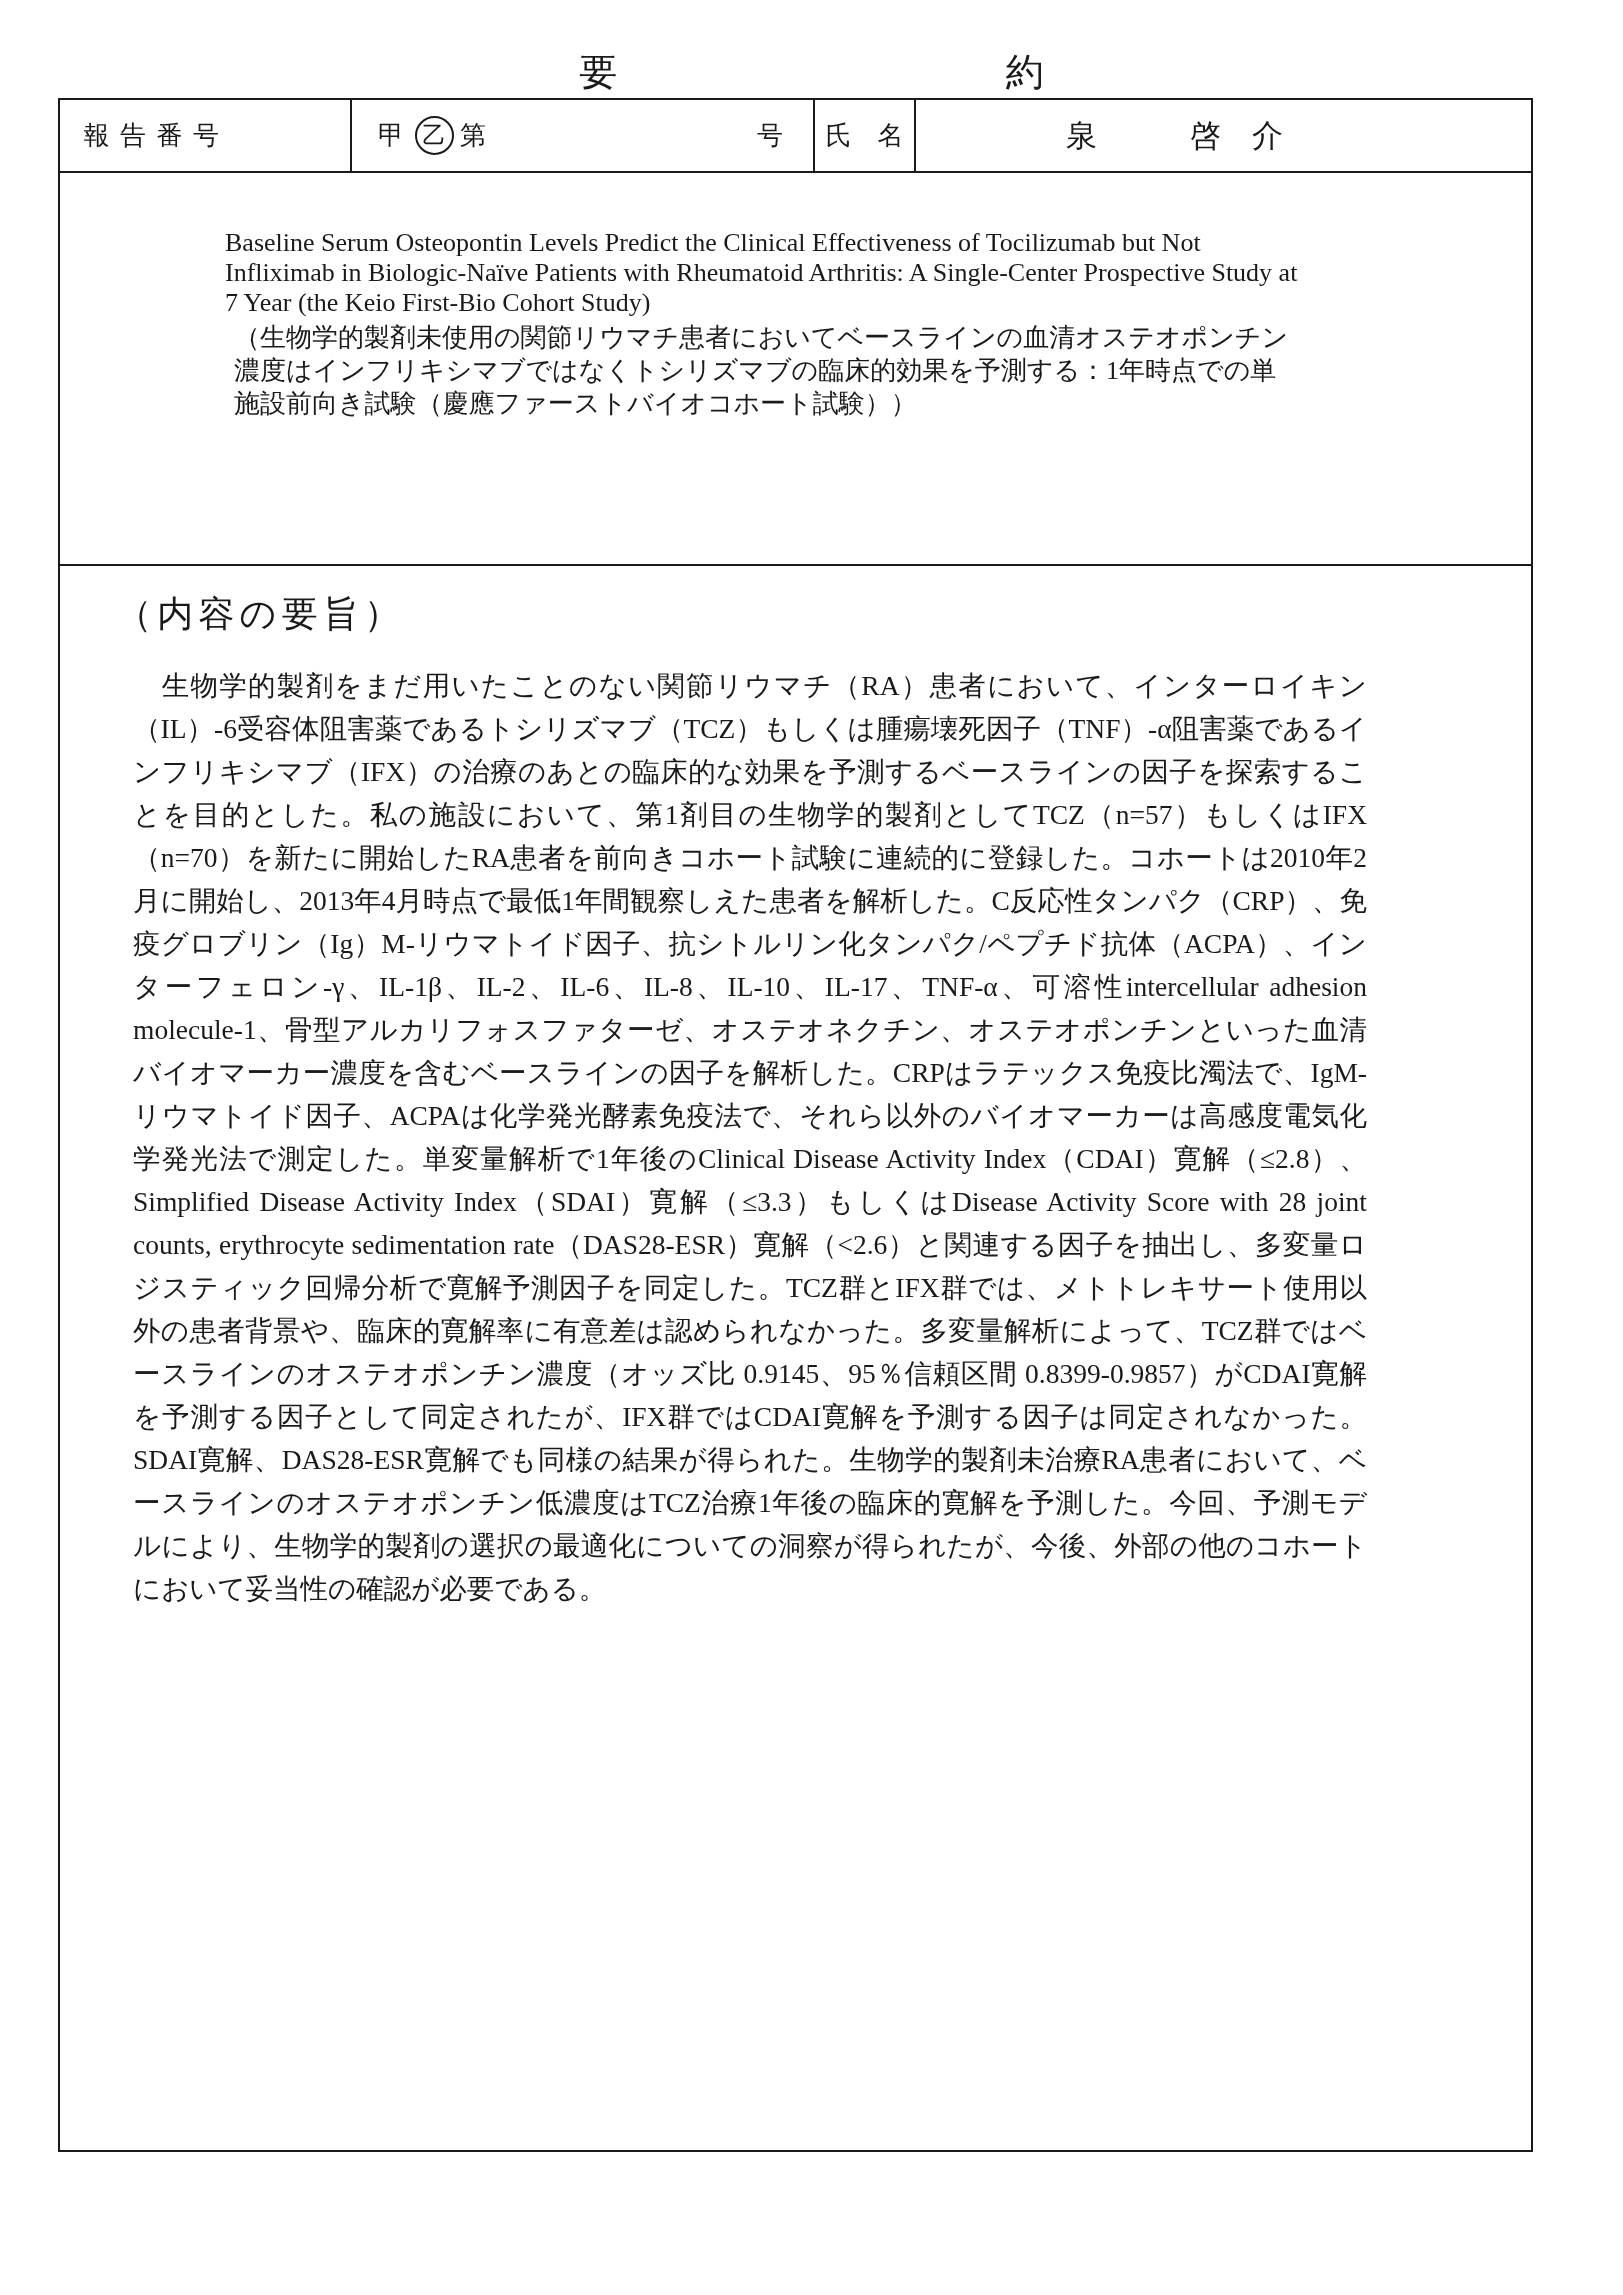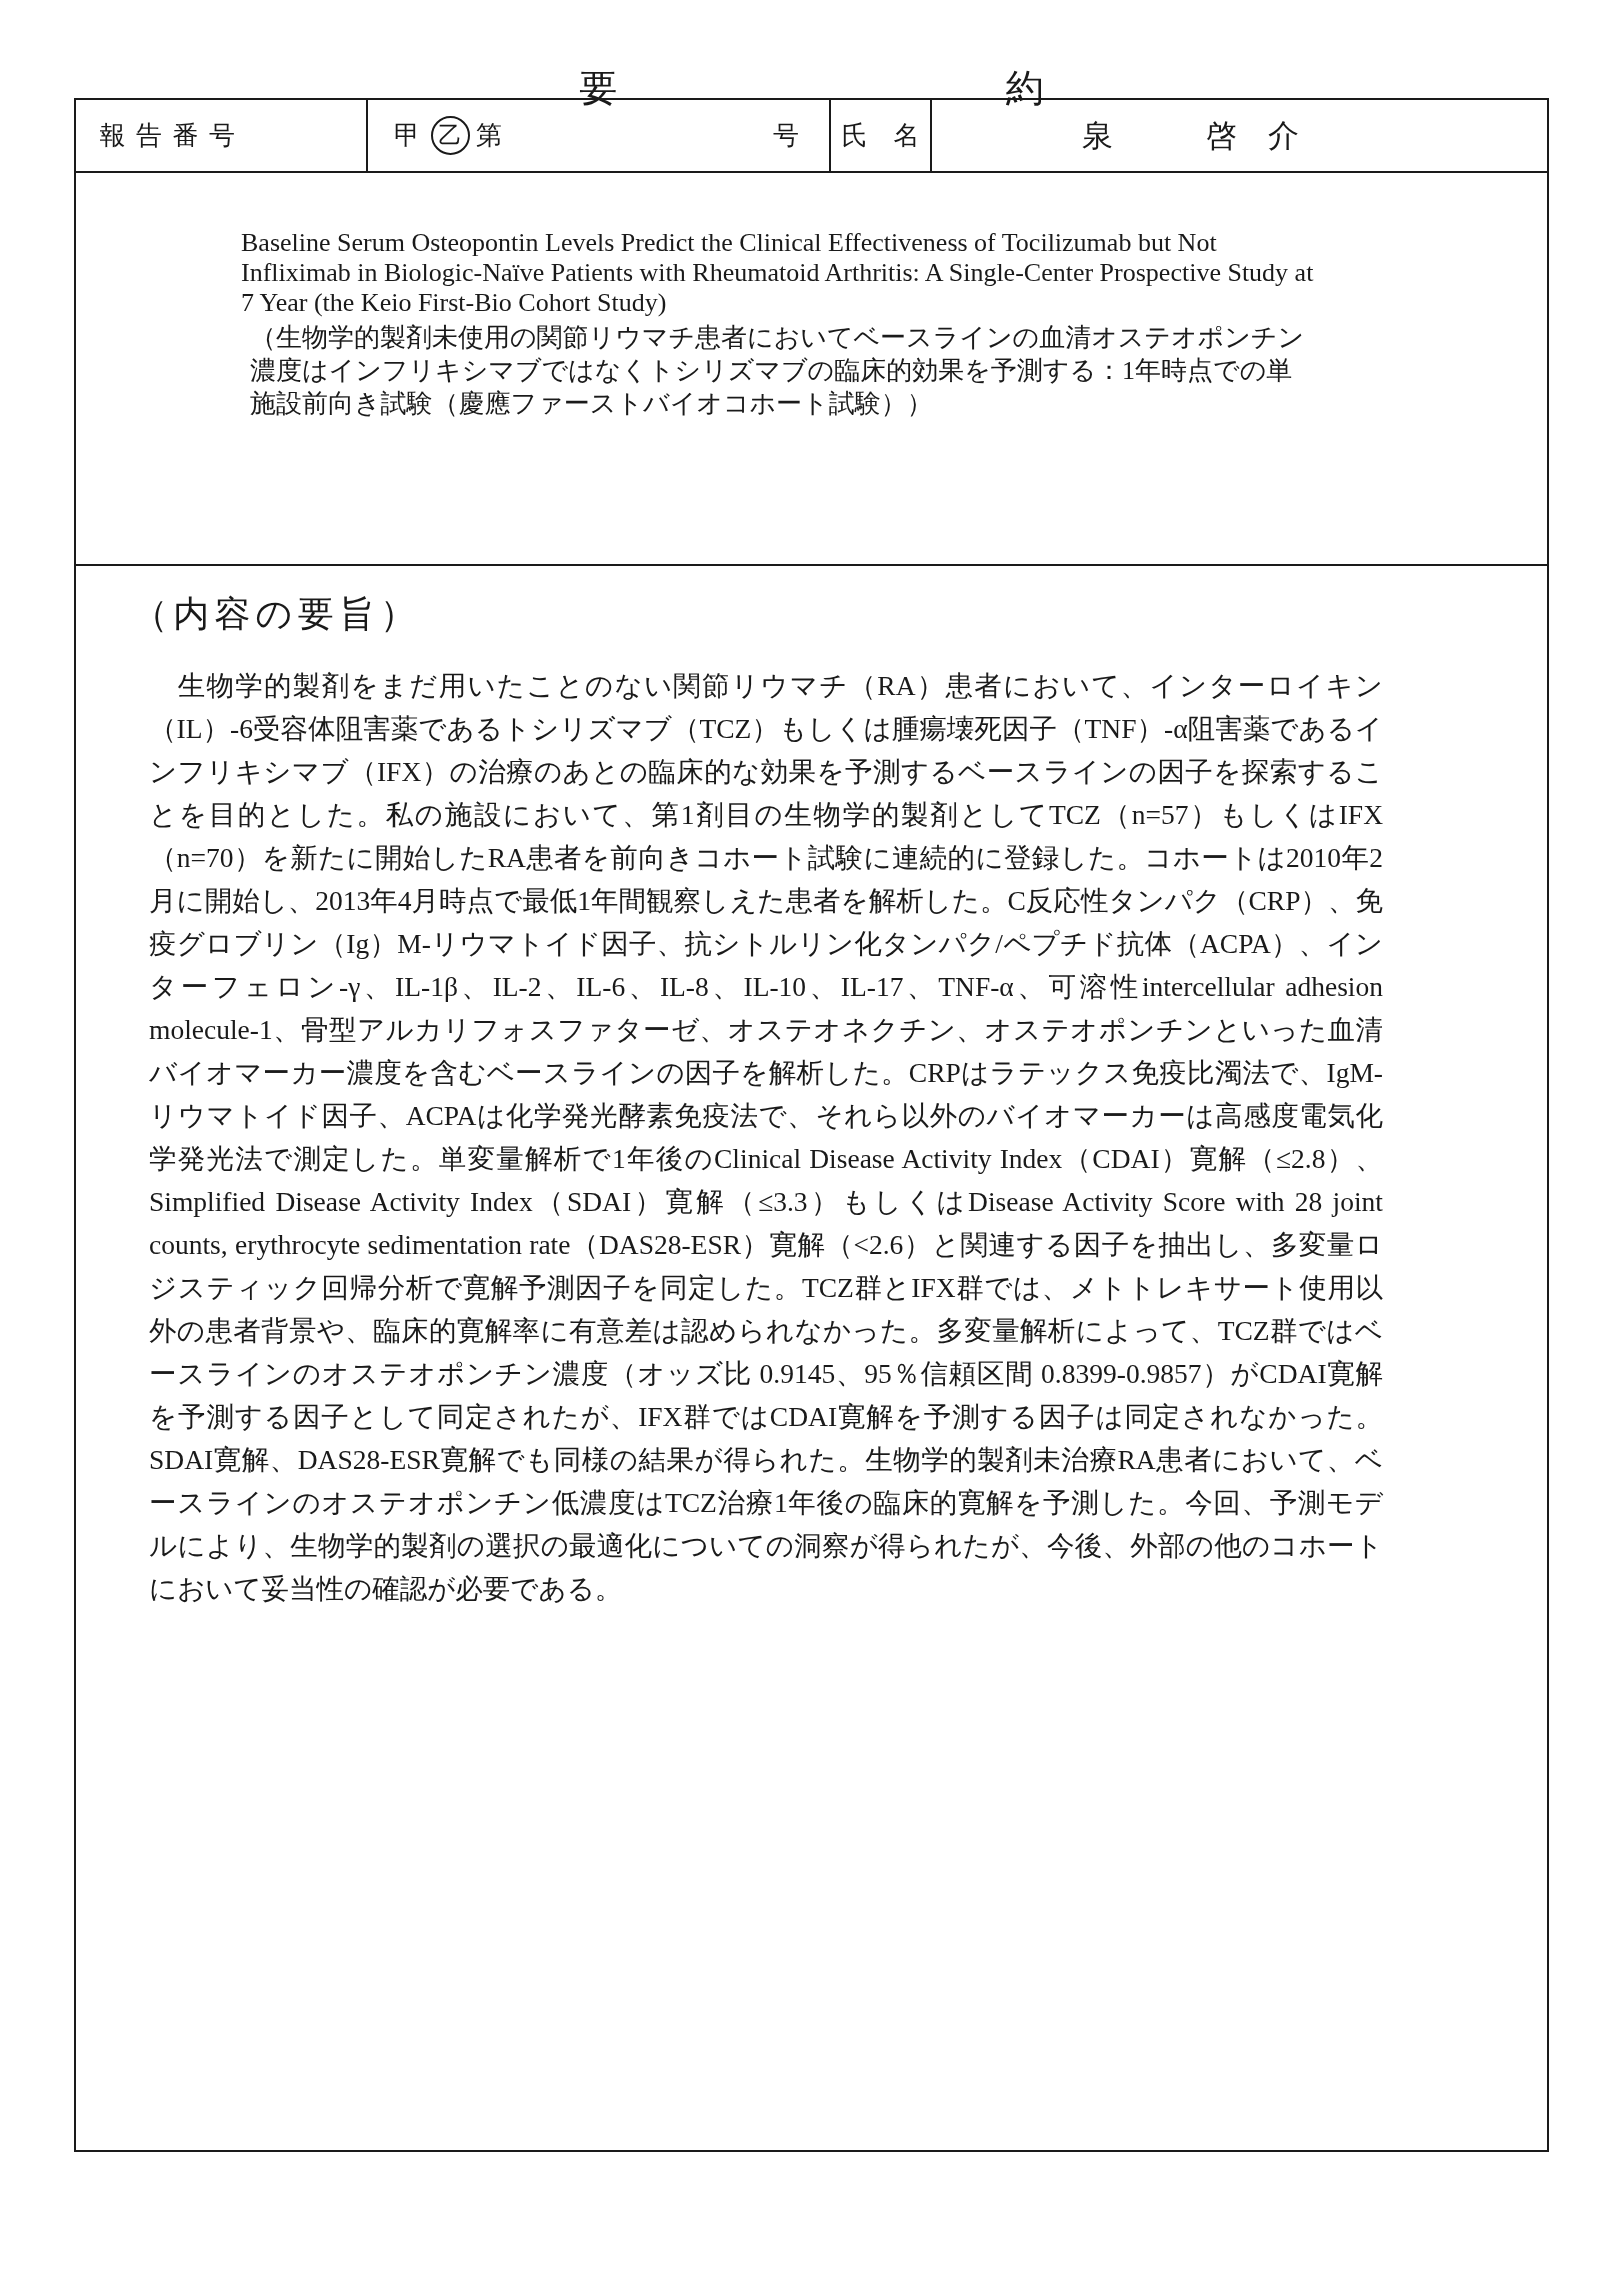--- a/index.html
+++ b/index.html
@@ -15,30 +15,30 @@
     background: #ffffff;
     color: #1a1a1a;
     font-family: "Liberation Serif", "DejaVu Serif", serif;
     overflow: hidden;
   }
   .doc-title {
     position: absolute;
     top: 47px;
     left: 0;
     right: 0;
-    margin: 16px;
+    margin: 0;
     text-align: center;
     font-size: 38px;
     font-weight: 500;
     word-spacing: 379px;
     white-space: nowrap;
   }
   .main-box {
     position: absolute;
-    left: 74px;
+    left: 58px;
     top: 98px;
     width: 1475px;
     height: 2054px;
     border: 2.6px solid #1a1a1a;
     box-sizing: border-box;
     display: flex;
     flex-direction: column;
   }
   
   .header-row {

